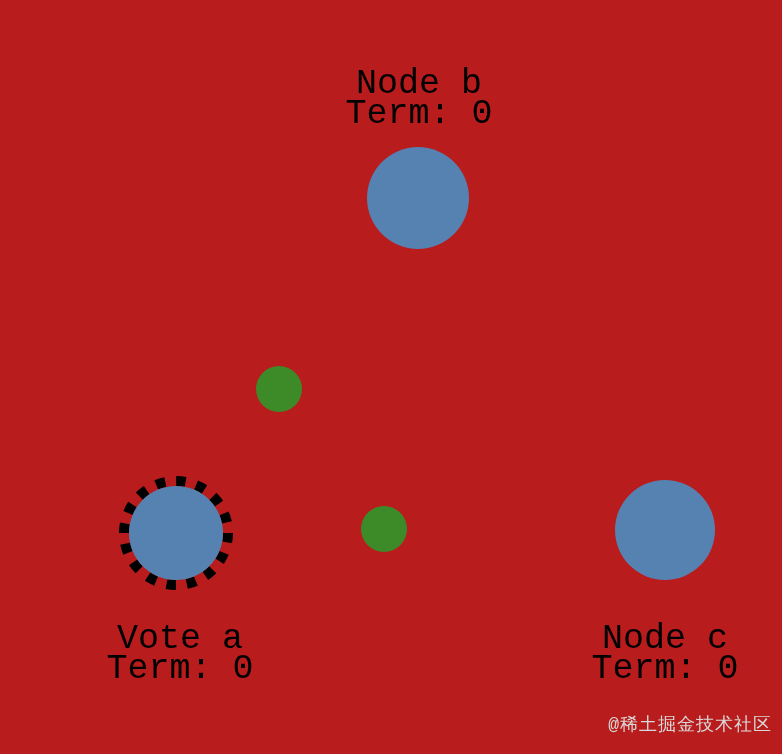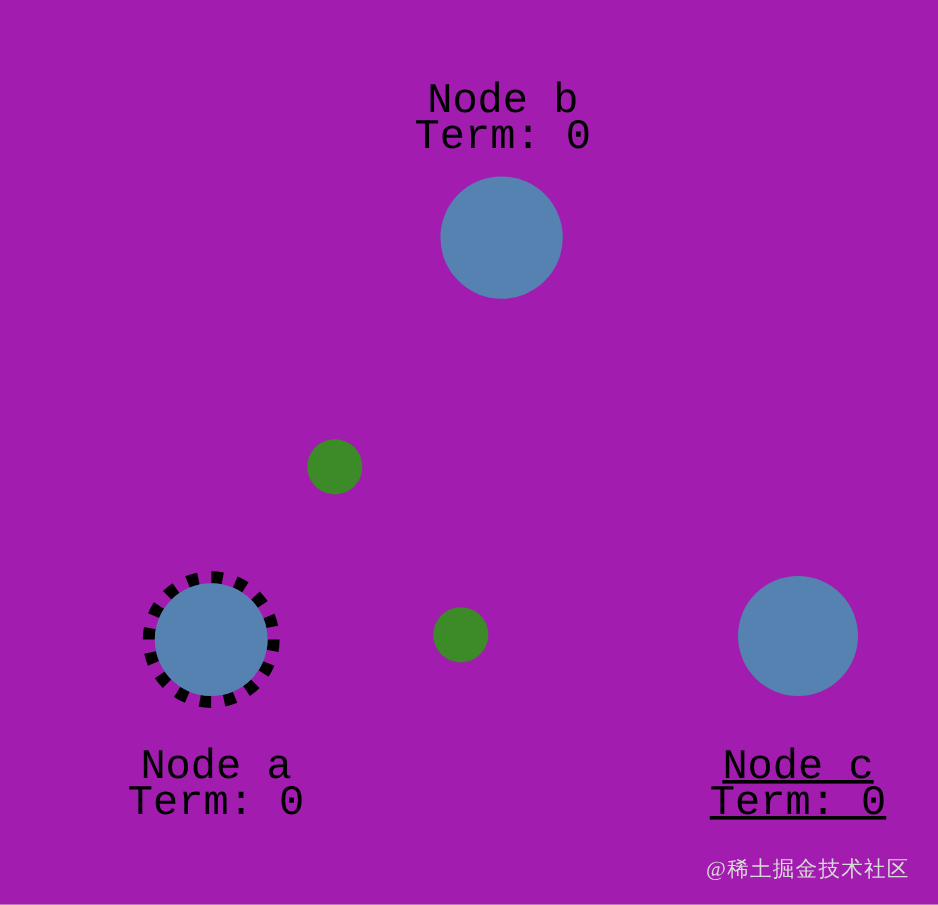--- a/index.html
+++ b/index.html
@@ -4,21 +4,21 @@
 <style>
   html, body {
     margin: 0;
     padding: 0;
     background: #ffffff;
   }
   .canvas {
     position: relative;
     width: 782px;
     height: 754px;
-    background: #a21caf;
+    background: #b91c1c;
     overflow: hidden;
     font-family: "Liberation Mono", "DejaVu Sans Mono", monospace;
   }
   .diagram-svg {
     position: absolute;
     left: 0;
     top: 0;
   }
   .candidate-ring {
     fill: none;
@@ -30,22 +30,22 @@
     transform: translateX(-50%);
     text-align: center;
     color: #000000;
     font-size: 35px;
     line-height: 30px;
     white-space: nowrap;
   }
   .watermark {
     position: absolute;
     top: 712px;
-    right: 24px;
-    font-family: Liberation Serif, serif;
+    right: 10px;
+    font-family: Liberation Mono, monospace;
     font-size: 18px;
     color: #d9d9d9;
     letter-spacing: 1px;
     white-space: nowrap;
   }
 </style>
 </head>
 <body>
 
 <div class="canvas">
@@ -62,24 +62,24 @@
     <circle cx="279" cy="389" r="23" fill="#3d8b28"></circle>
     <circle cx="384" cy="529" r="23" fill="#3d8b28"></circle>
   </svg>
 
   <div class="node-label" style="left: 419px; top: 69px;">
     <div>Node b</div>
     <div>Term: 0</div>
   </div>
 
   <div class="node-label" style="left: 180px; top: 624px;">
-    <div>Node a</div>
+    <div>Vote a</div>
     <div>Term: 0</div>
   </div>
 
-  <div class="node-label" style="left: 665px; top: 624px; text-decoration: underline;">
+  <div class="node-label" style="left: 665px; top: 624px;">
     <div>Node c</div>
     <div>Term: 0</div>
   </div>
 
   <div class="watermark">@稀土掘金技术社区</div>
 
 </div>
 
 </body></html>

